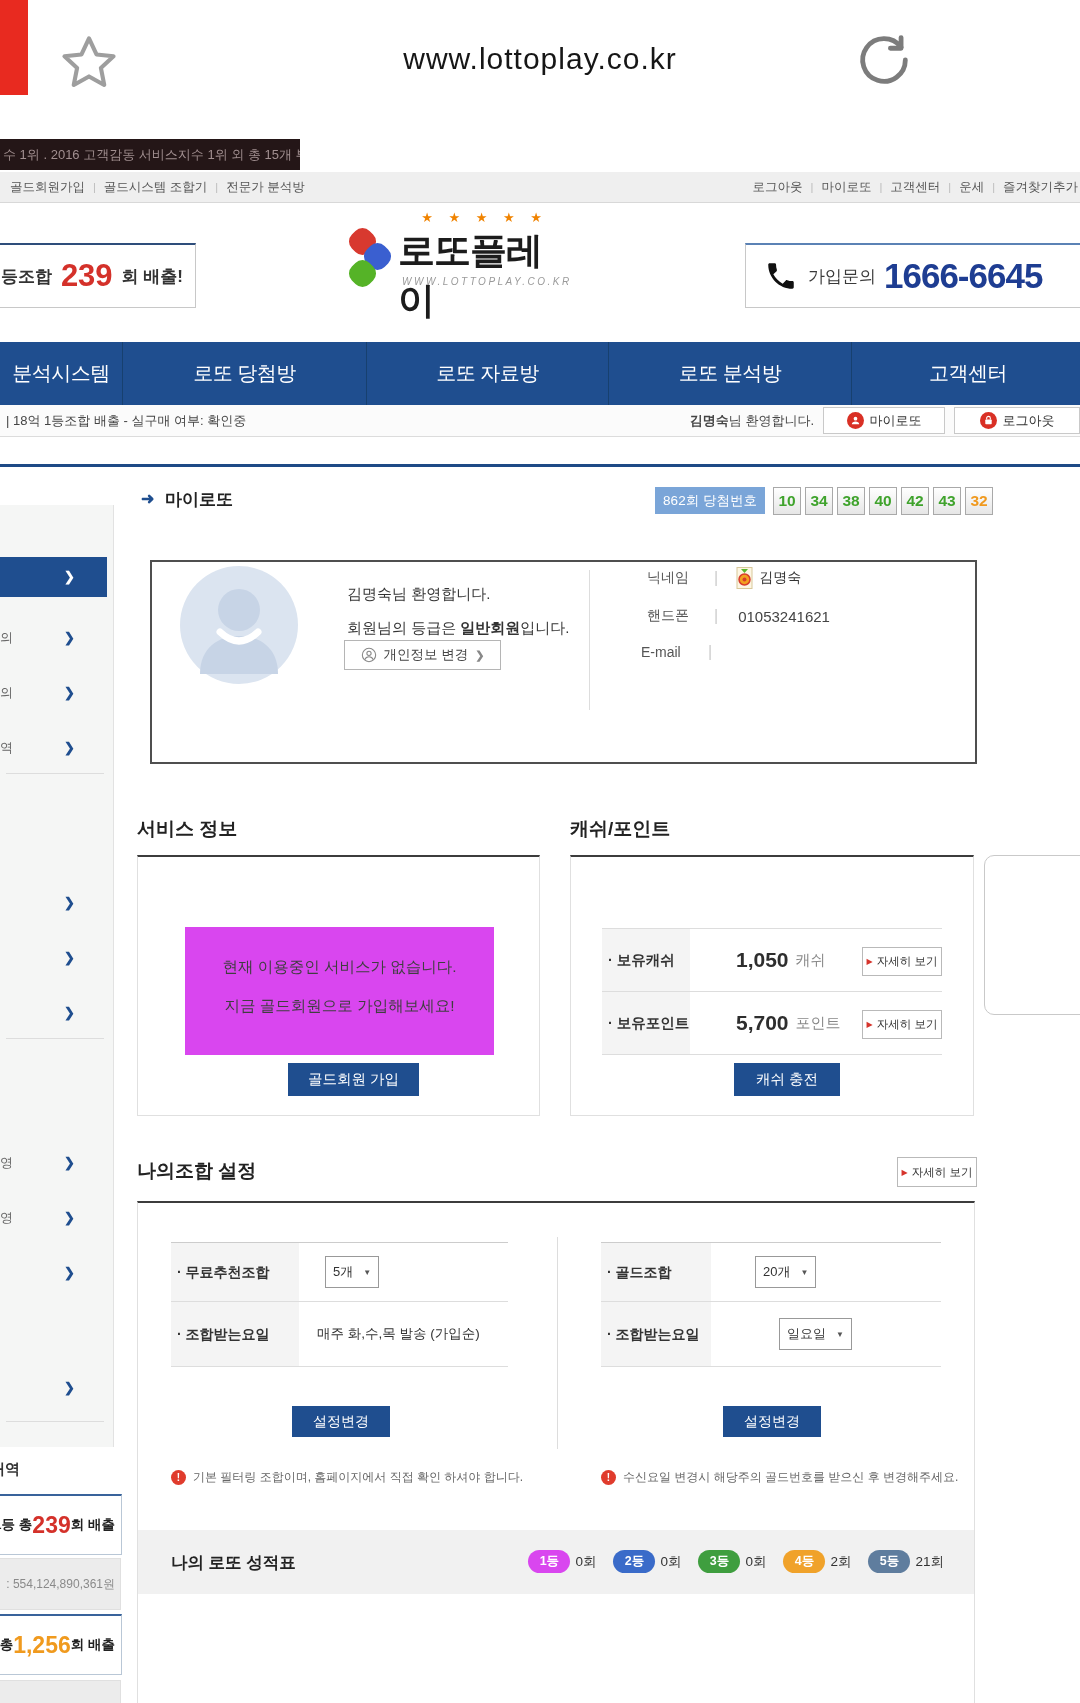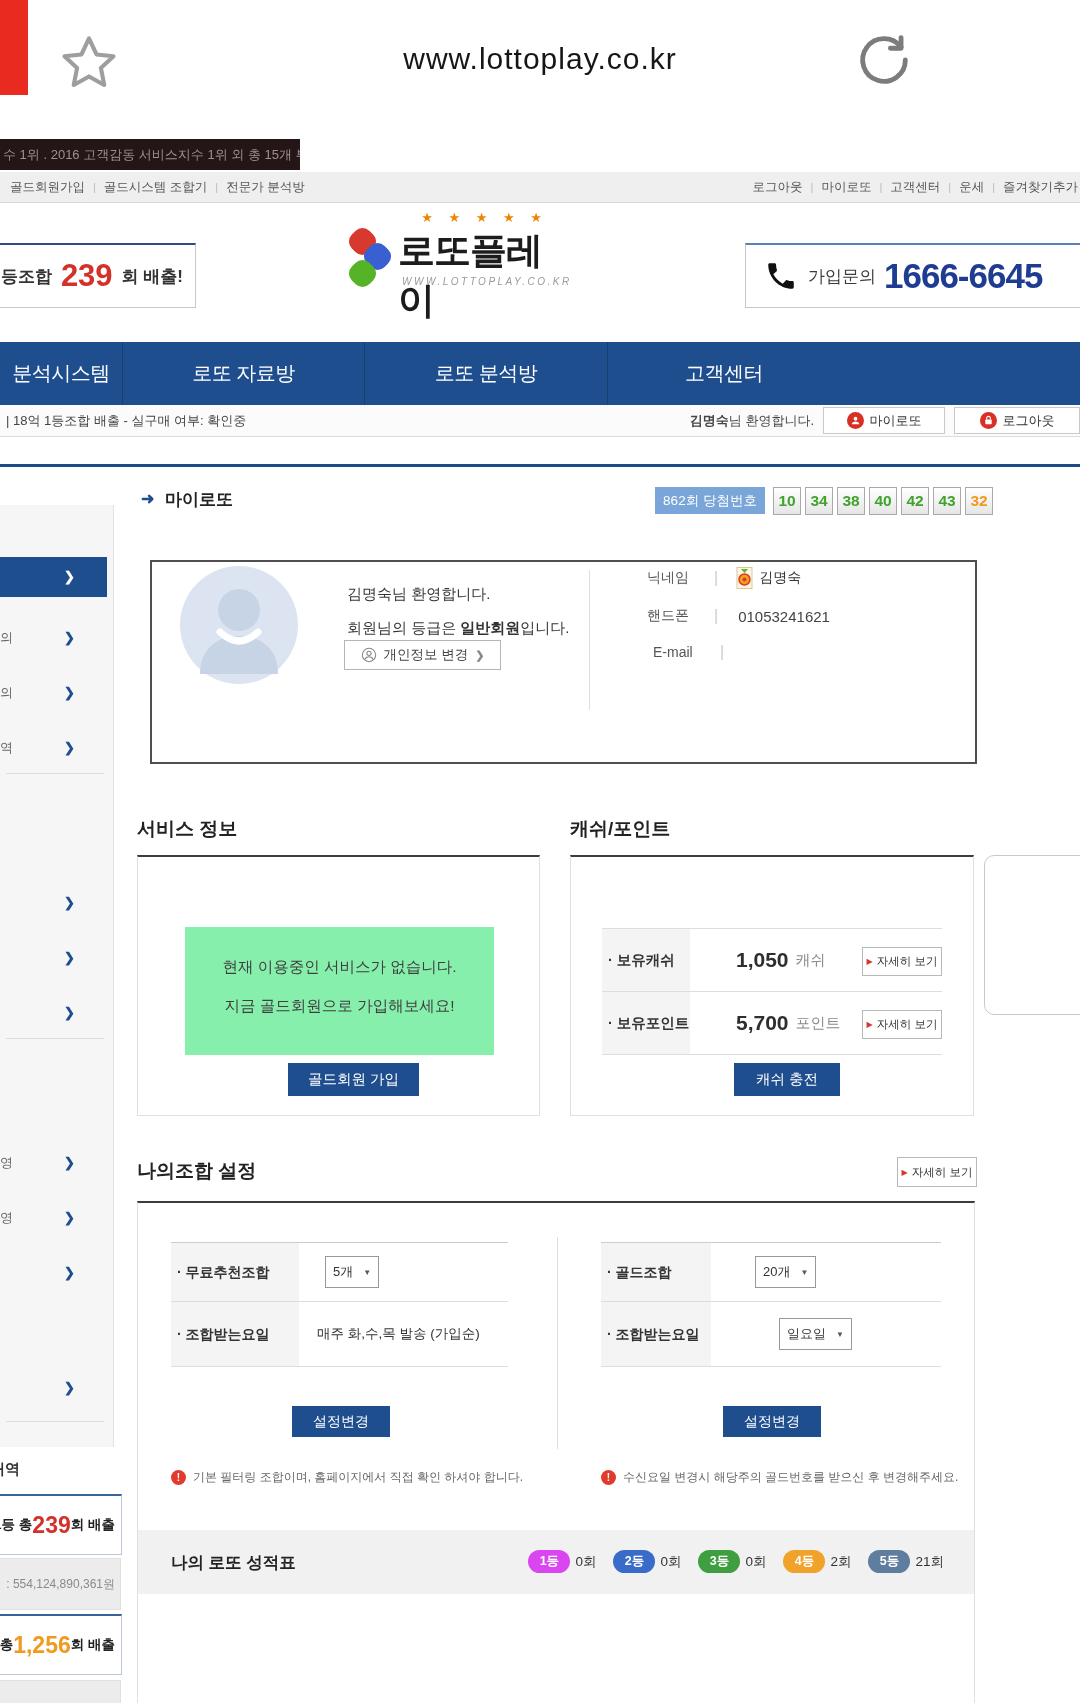--- a/index.html
+++ b/index.html
@@ -129,20 +129,21 @@
   <div class="abs hbox flex" style="left:745px;top:243px;width:345px;height:62px;border-top:2px solid #5b82b5;padding-left:18px;">
     <svg width="34" height="34" viewBox="0 0 24 24" fill="#111">
       <path d="M6.6 10.8c1.4 2.8 3.8 5.1 6.6 6.6l2.2-2.2c.3-.3.7-.4 1-.2 1.1.4 2.3.6 3.6.6.6 0 1 .4 1 1V20c0 .6-.4 1-1 1C10.8 21 3 13.2 3 4c0-.6.4-1 1-1h3.5c.6 0 1 .4 1 1 0 1.2.2 2.4.6 3.6.1.3 0 .7-.2 1l-2.3 2.2z"></path>
     </svg>
     <span style="font-size:17px;color:#3a3a3a;margin-left:10px;">가입문의</span>
     <span style="font-size: 35px; font-weight: bold; margin-left: 8px; letter-spacing: -1px; color: rgb(30, 61, 146);">1666-6645</span>
   </div>
 
   <div class="abs flex" style="left: 0px; top: 342px; width: 1080px; height: 63px; background: rgb(31, 78, 143);">
     <div class="nav-cell" style="width:122px;">분석시스템</div>
+    <div class="nav-cell" style="width:243px;">로또 당첨방</div>
     <div class="nav-cell" style="width:241px;">로또 자료방</div>
     <div class="nav-cell" style="width:242px;">로또 분석방</div>
     <div class="nav-cell" style="width:232px;border-right:none;">고객센터</div>
   </div>
 
   <div class="abs statusbar flex" style="left:0;top:405px;width:1080px;height:31px;">
     <span style="padding-left:6px;white-space:nowrap;">| 18억 1등조합 배출 - 실구매 여부: 확인중</span>
     <div class="flex" style="margin-left:auto;gap:9px;padding-right:0;">
       <span style="white-space:nowrap;">
         <b>김명숙</b><span>님 환영합니다.</span>
@@ -271,32 +272,32 @@
         <circle cx="8.5" cy="12.5" r="5.5" fill="#f2a01f" stroke="#d83c2a" stroke-width="1.5"></circle>
         <circle cx="8.5" cy="12.5" r="2" fill="#d83c2a"></circle>
       </svg>
       <span style="font-size:14px;color:#333;margin-left:6px;">김명숙</span>
     </div>
     <div class="abs flex" style="left:495px;top:42px;height:24px;">
       <span class="field-label" style="width:67px;">핸드폰</span>
       <span class="pipe">|</span>
       <span style="font-size:15px;color:#444;margin-left:20px;">01053241621</span>
     </div>
-    <div class="abs flex" style="left:501px;top:78px;height:24px;">
+    <div class="abs flex" style="left:489px;top:78px;height:24px;">
       <span class="field-label" style="width:67px;">E-mail</span>
       <span class="pipe">|</span>
       <span style="font-size:14px;color:#444;margin-left:20px;"></span>
     </div>
   </div>
 
   <div class="abs" style="left:137px;top:816px;font-size:19px;font-weight:bold;color:#222;">서비스 정보</div>
   <div class="abs" style="left:570px;top:816px;font-size:19px;font-weight:bold;color:#222;">캐쉬/포인트</div>
 
   <div class="abs panel" style="left:137px;top:855px;width:401px;height:258px;">
-    <div class="abs" style="left:47px;top:70px;width:309px;height:128px;background:#86efac;text-align:center;">
+    <div class="abs" style="left:47px;top:70px;width:309px;height:128px;background:#d946ef;text-align:center;">
       <div style="margin-top:30px;font-size:15.5px;color:#3f3f3f;">현재 이용중인 서비스가 없습니다.</div>
       <div style="margin-top:18px;font-size:15.5px;color:#3f3f3f;">지금 골드회원으로 가입해보세요!</div>
     </div>
     <div class="abs navybtn" style="left: 150px; top: 206px; width: 131px; height: 33px; background: rgb(31, 78, 143);">골드회원 가입</div>
   </div>
 
   <div class="abs panel" style="left:570px;top:855px;width:402px;height:258px;">
     <div class="abs" style="left:31px;top:71px;width:340px;border-top:1px solid #ddd;">
       <div class="flex" style="height:62px;border-bottom:1px solid #ddd;position:relative;">
         <div class="label-cell" style="width:82px;height:62px;line-height:62px;font-size:14.5px;padding-left:6px;">· 보유캐쉬</div>

